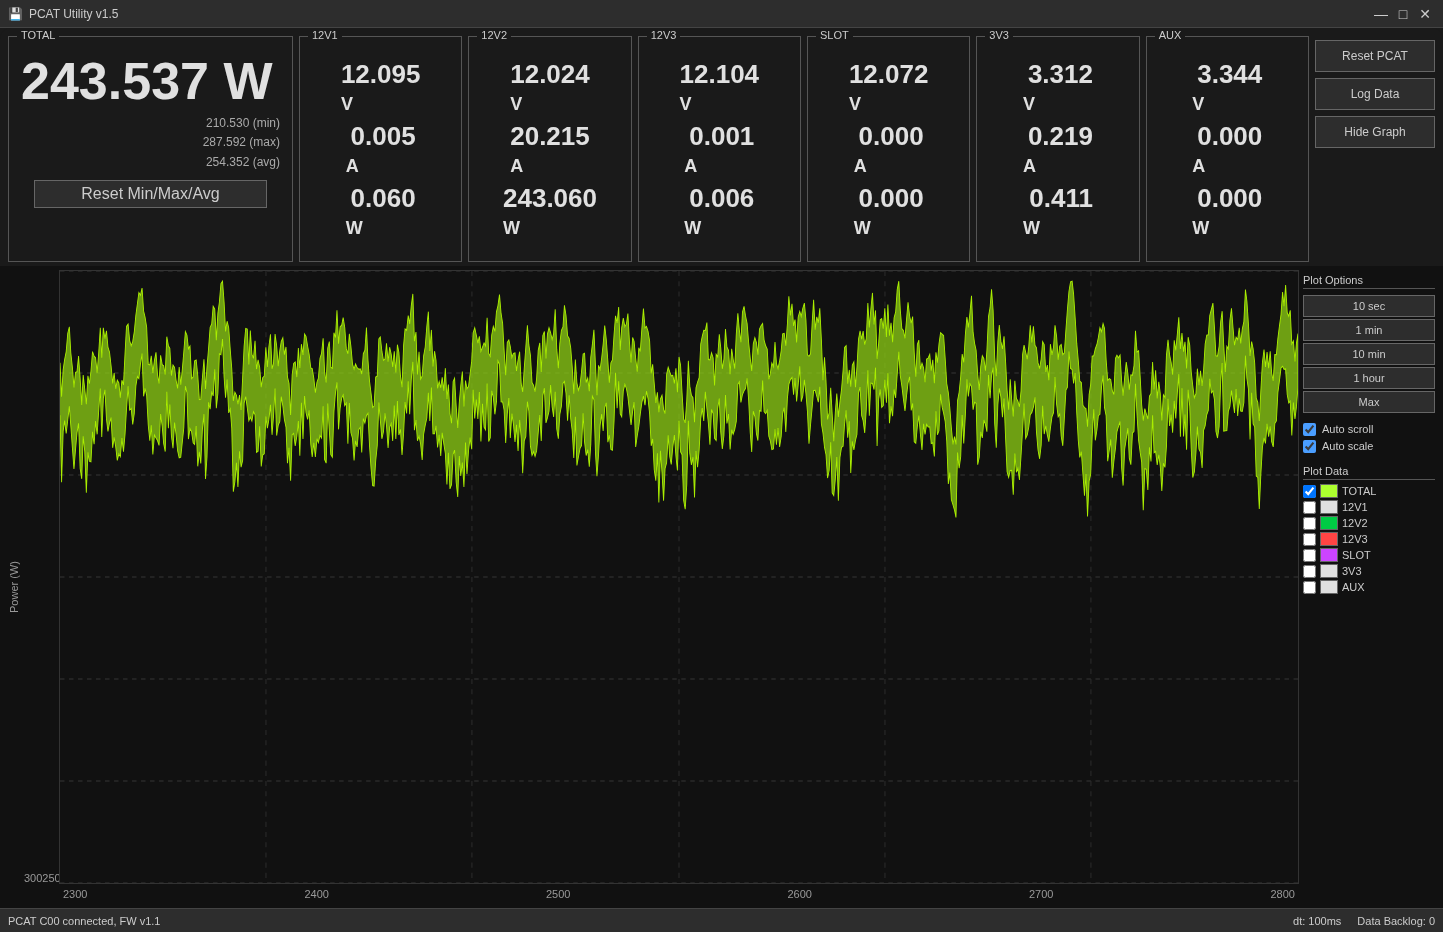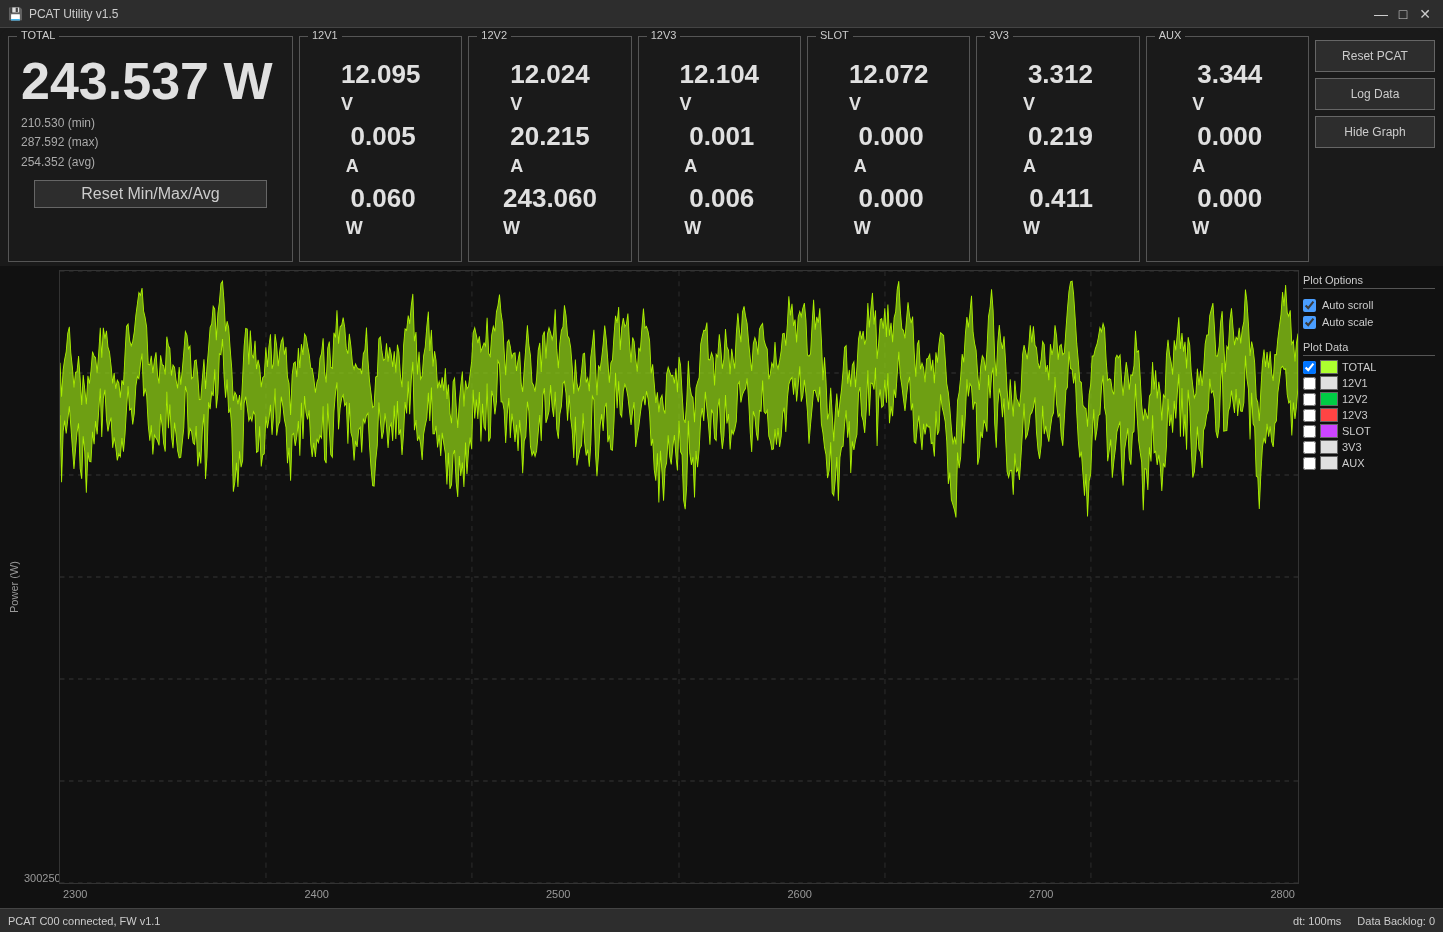--- a/index.html
+++ b/index.html
@@ -87,21 +87,21 @@
       font-weight: bold;
       color: #e0e0e0;
       line-height: 1.1;
       margin-top: 8px;
     }
     #total-stats {
       margin-top: 4px;
       color: #aaa;
       font-size: 12px;
       line-height: 1.6;
-      text-align: left;
+      text-align: right;
     }
     #reset-minmax-btn {
       display: block;
       margin: 8px auto 0;
       background: #2d2d2d;
       border: 1px solid #666;
       color: #ccc;
       padding: 4px 16px;
       cursor: pointer;
       font-size: 16px;
@@ -517,20 +517,28 @@
             </div>
           <div id="x-axis-label-container" style="text-align:center;padding:2px 0;">
             <span id="x-axis-label">Time (s)</span>
           </div>
         </div>
       </div>
     </div>
 
     <div id="right-panel">
       <div id="plot-options-label">Plot Options</div>
+      <div id="plot-buttons">
+
+      <button class="plot-btn" style="margin-bottom: 2px; display: block; width: 100%;">10 sec</button>
+          <button class="plot-btn" style="margin-bottom: 2px; display: block; width: 100%;">1 min</button>
+          <button class="plot-btn" style="margin-bottom: 2px; display: block; width: 100%;">10 min</button>
+          <button class="plot-btn" style="margin-bottom: 2px; display: block; width: 100%;">1 hour</button>
+          <button class="plot-btn" style="margin-bottom: 2px; display: block; width: 100%;">Max</button>
+        </div>
       <div class="checkbox-row" style="margin-top:4px;">
         <input type="checkbox" id="auto-scroll" checked="" style="">
         <label for="auto-scroll">Auto scroll</label>
       </div>
       <div class="checkbox-row">
         <input type="checkbox" id="auto-scale" checked="" style="">
         <label for="auto-scale">Auto scale</label>
       </div>
 
       <div id="plot-data-section">

